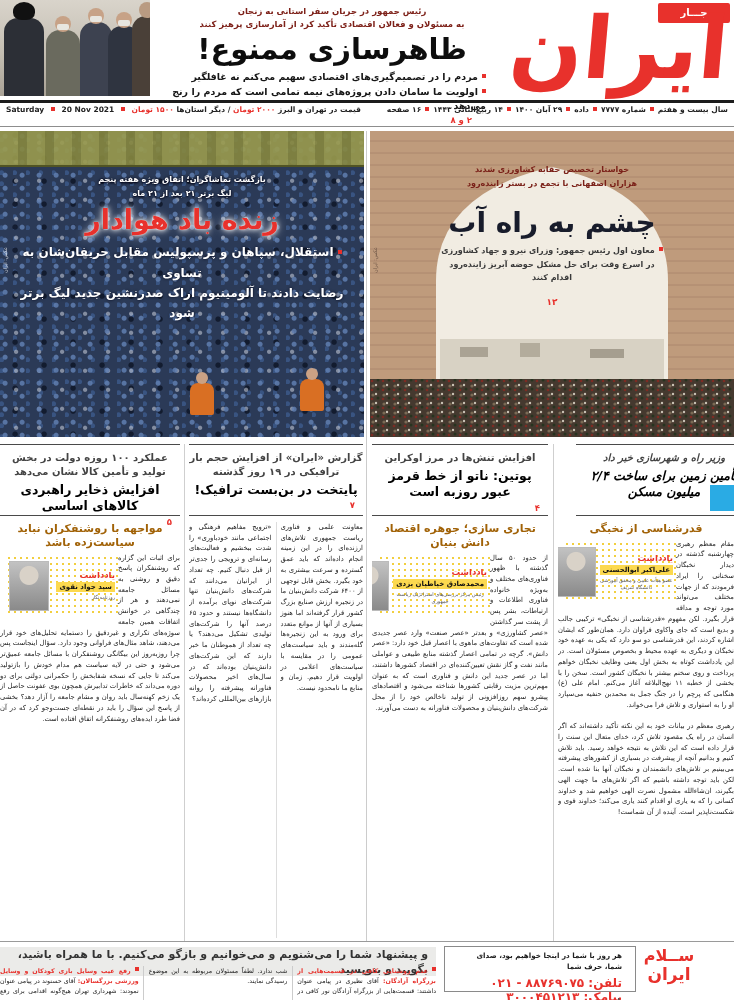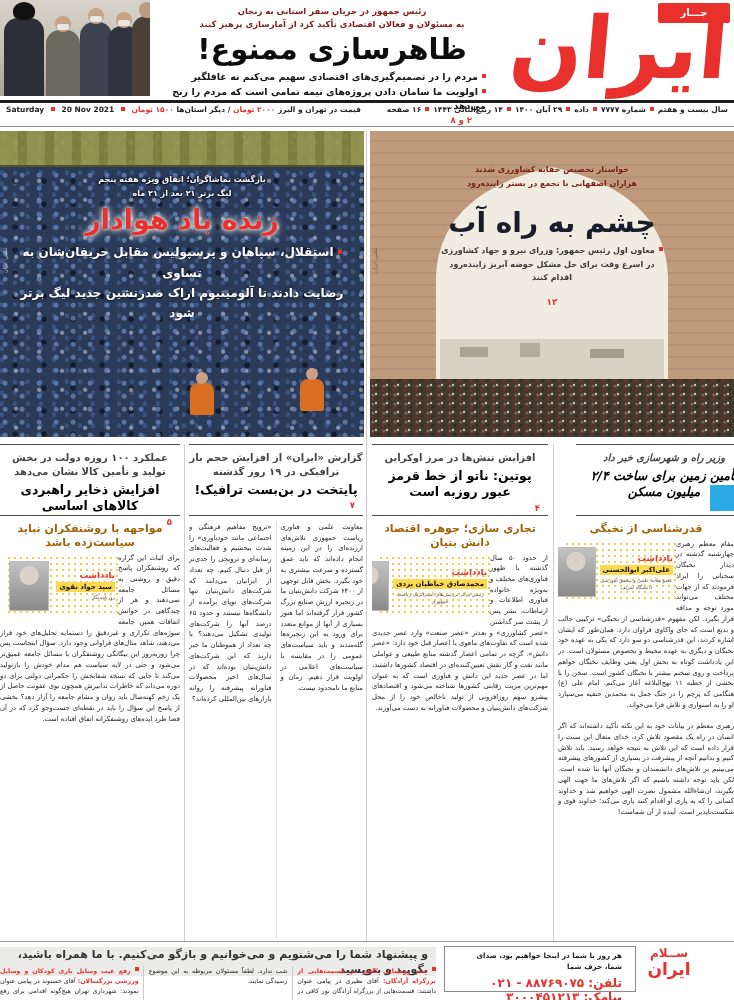--- a/index.html
+++ b/index.html
@@ -95,21 +95,21 @@
 
   
   #footer-rule{left:0;top:941px;width:734px;height:1px;background:#9a9a9a;}
   #strip-gray{left:0;top:947px;width:436px;height:29px;background:#ebebe9;
     font-size:11px;font-weight:bold;color:#333;line-height:15px;padding-right:8px;box-sizing:border-box;}
   #salam-box{left:444px;top:946px;width:192px;height:46px;border:1px solid #8a8a8a;
     padding:4px 13px;box-sizing:border-box;}
   .sb-line{font-size:7.2px;font-weight:bold;color:#222;line-height:1.5;}
   .sb-phone{font-size:12px;font-weight:bold;color:#e8312c;margin-top:3px;}
   #salam-logo{left:640px;top:946px;width:58px;height:52px;text-align:center;color:#e8312c;}
-  .sl-1{font-size:12px;font-weight:bold;letter-spacing:2px;}
+  .sl-1{font-size:16px;font-weight:bold;letter-spacing:2px;}
   .sl-2{font-size:17px;font-weight:bold;line-height:1.1;}
   #comments{left:0;top:966px;width:436px;height:34px;overflow:hidden;
     column-count:3;column-gap:10px;column-rule:1px solid #ccc;font-size:6.3px;line-height:1.55;text-align:justify;color:#222;}
   #nazar-label{left:560px;top:997px;width:76px;font-size:9px;font-weight:bold;color:#555;
     letter-spacing:1px;text-align:center;}
   .cm{margin-bottom:3px;}
   .cm .lead{color:#e8312c;font-weight:bold;}
 </style>
 </head>
 <body>

